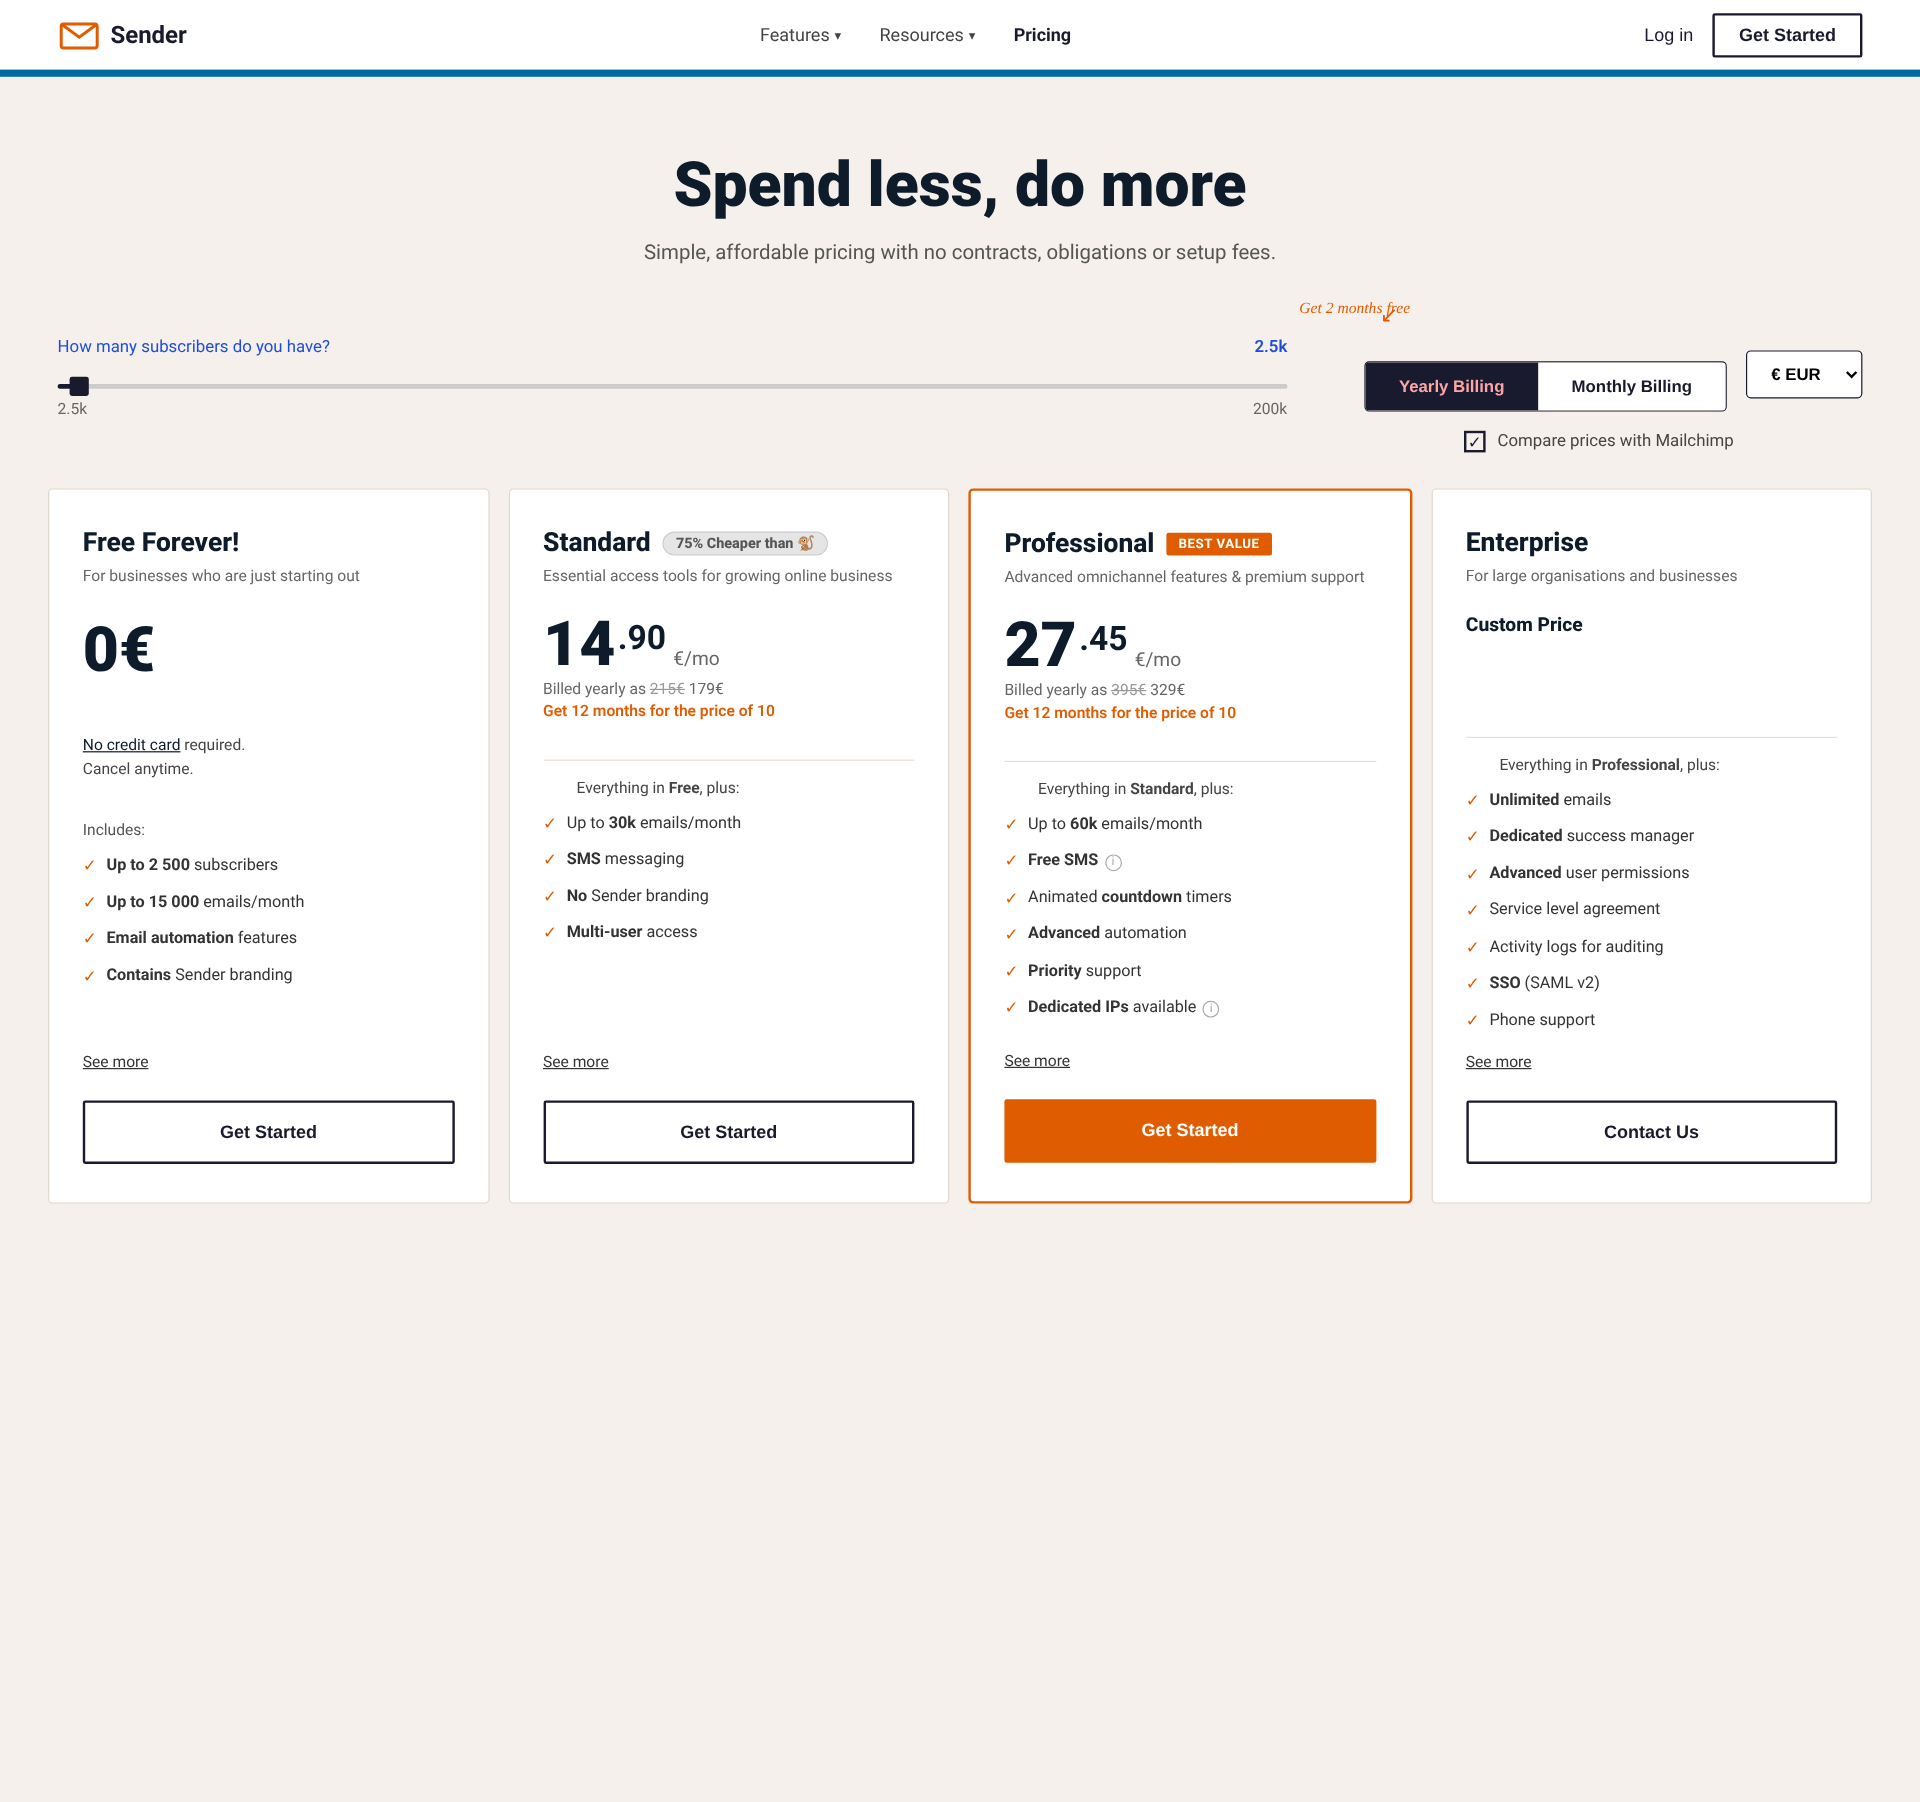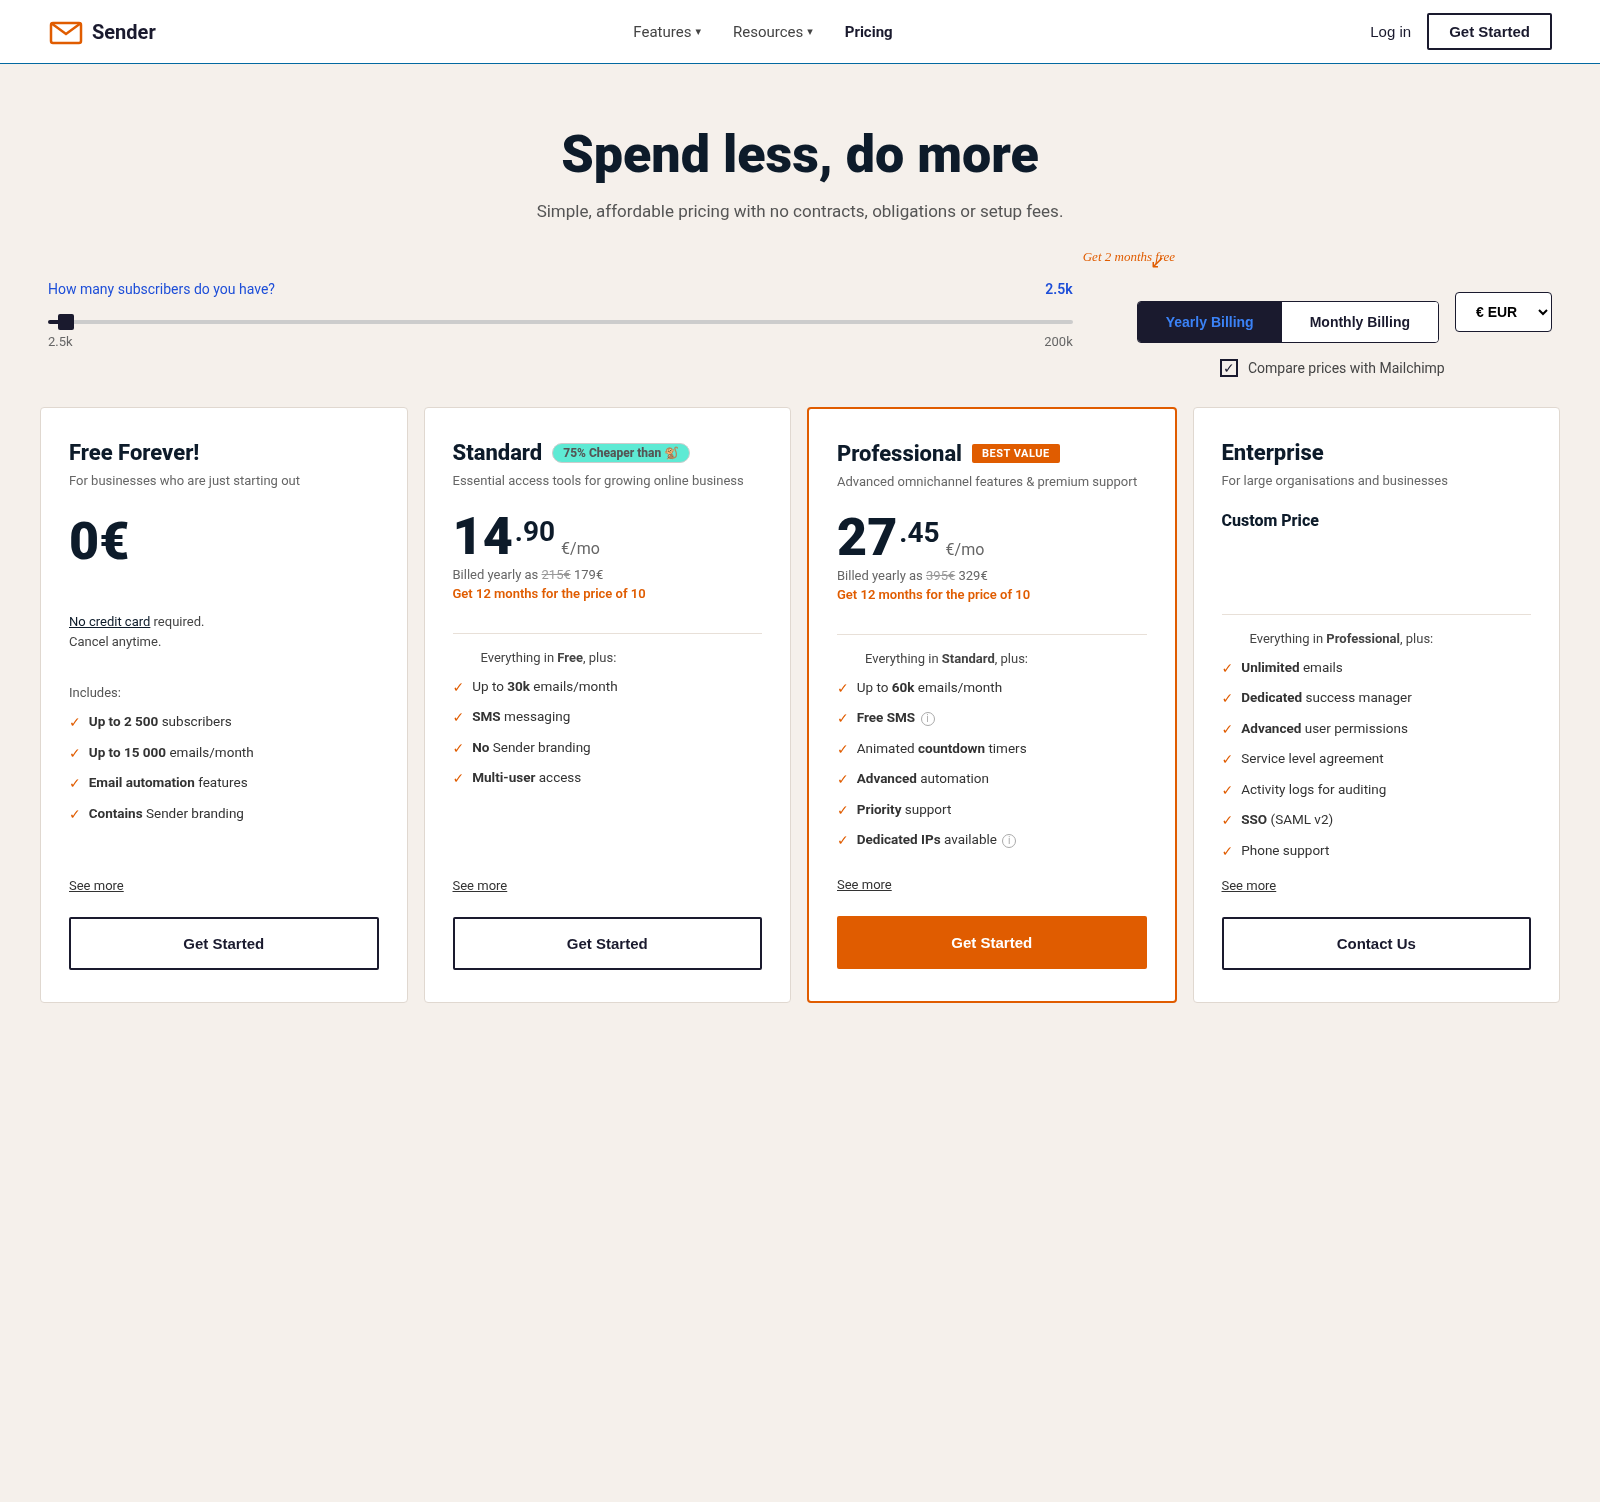--- a/index.html
+++ b/index.html
@@ -6,21 +6,21 @@
     body { font-family: -apple-system, BlinkMacSystemFont, 'Segoe UI', Roboto, sans-serif; background: #f5f0eb; color: #1a1a2e; }
 
     
     .navbar {
       background: #fff;
       display: flex;
       align-items: center;
       justify-content: space-between;
       padding: 0 48px;
       height: 64px;
-      border-bottom: 1px solid #0369a1;
+      border-bottom: 6px solid #0369a1;
       position: sticky;
       top: 0;
       z-index: 100;
     }
     .navbar-logo {
       display: flex;
       align-items: center;
       gap: 8px;
       font-size: 20px;
       font-weight: 700;
@@ -163,21 +163,21 @@
       padding: 12px 28px;
       font-size: 14px;
       font-weight: 600;
       cursor: pointer;
       border: none;
       background: #fff;
       color: #1a1a2e;
     }
     .billing-btn.active {
       background: #1a1a2e;
-      color: #3b82f6;
+      color: #fca5a5;
     }
     .currency-select {
       padding: 10px 16px;
       border: 1.5px solid #1a1a2e;
       border-radius: 4px;
       font-size: 14px;
       font-weight: 600;
       background: #fff;
       cursor: pointer;
       appearance: auto;
@@ -238,21 +238,21 @@
       font-size: 11px;
       font-weight: 700;
       padding: 3px 10px;
       border-radius: 2px;
       letter-spacing: 0.5px;
     }
     .cheaper-badge {
       display: flex;
       align-items: center;
       gap: 4px;
-      background: #5eead4;
+      background: #e5e5e5;
       border: 1.5px solid #ccc;
       border-radius: 20px;
       padding: 2px 10px;
       font-size: 12px;
       color: #555;
     }
     .plan-desc {
       font-size: 13px;
       color: #666;
       margin-bottom: 20px;

